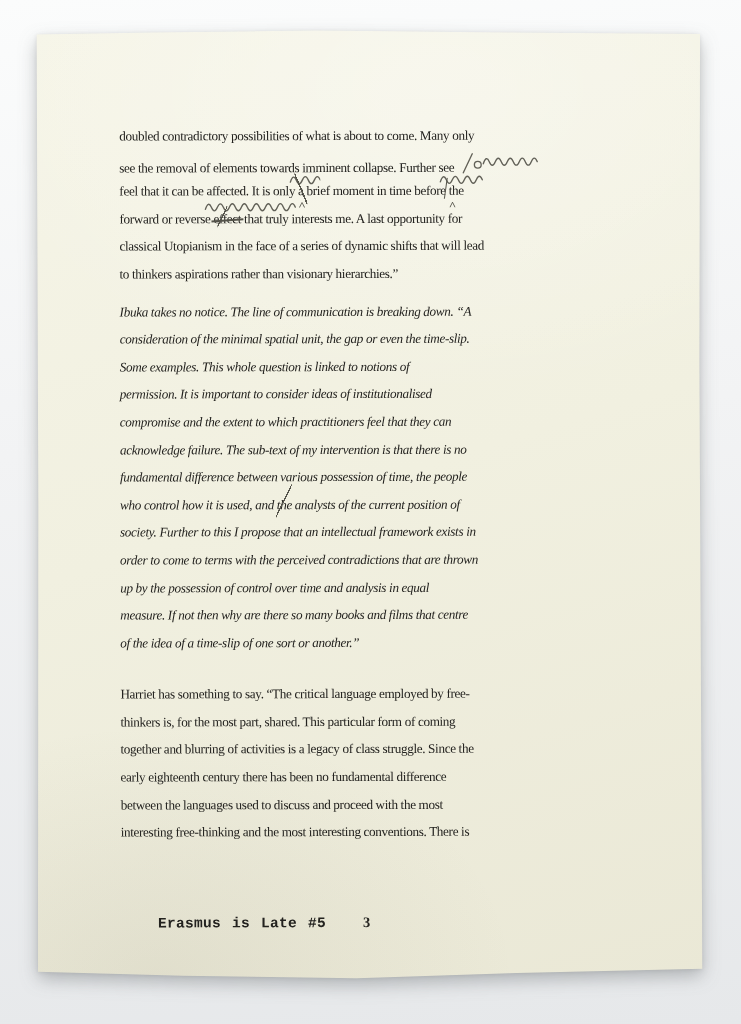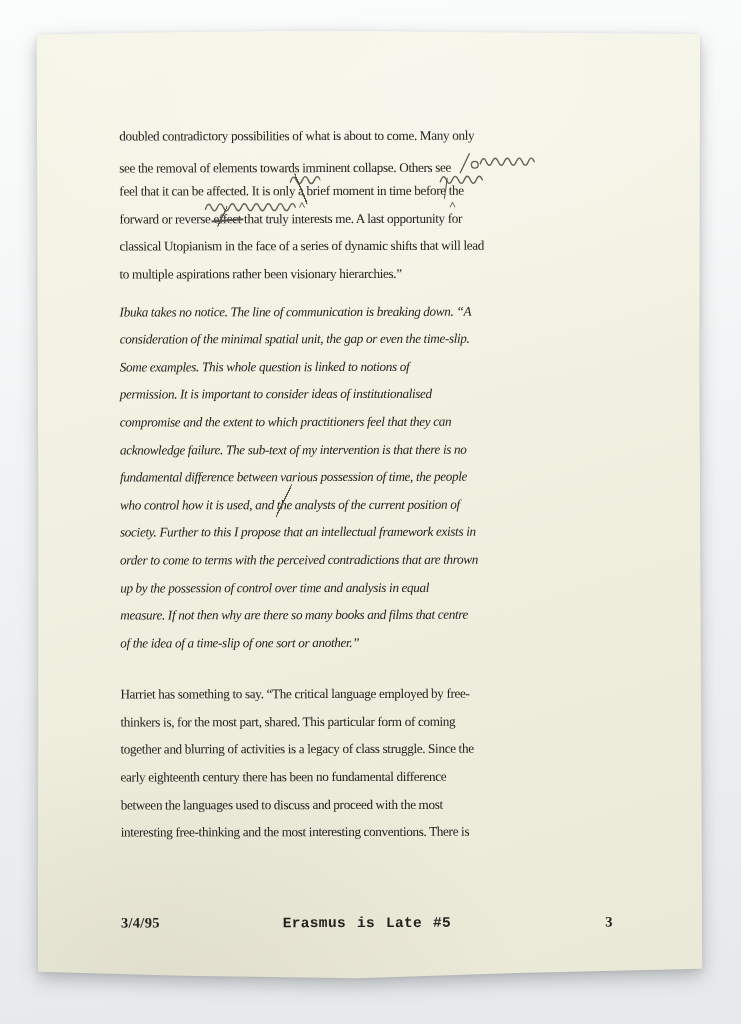--- a/index.html
+++ b/index.html
@@ -81,35 +81,35 @@
   .footer .f-num{text-align:right;}
 </style>
 </head>
 <body>
 
 <div class="paper-wrap">
   <div class="paper">
     <div class="text-block">
         <div class="para">
           <div class="line"><span class="seg">doubled contradictory possibilities of what is about to come. Many only</span></div>
-          <div class="line"><span class="seg">see the removal of elements towards imminent collapse. Others see</span><span class="insert-scrawl" title="form"><svg width="80" height="26" class="pencil">
+          <div class="line"><span class="seg">see the removal of elements towards imminent collapse. Further see</span><span class="insert-scrawl" title="form"><svg width="80" height="26" class="pencil">
                 <path d="M5 23 L14 4"></path>
                 <circle cx="19.5" cy="15" r="3.4"></circle>
                 <path d="M25 14 q3 -9 6 -2 t6 0 t6 0 t6 0 t6 0 t6 0 t6 0 t6 0 t6 0"></path>
               </svg></span></div>
           <div class="line"><span class="seg">feel that it can be affected. It is only </span><span class="seg mark-slash-up">a<span class="above" title="the"><svg width="32" height="18" class="pencil">
                   <path d="M2 13 q3 -9 6 -2 t6 0 t6 0 t6 0 t6 0"></path>
                 </svg></span><span class="caret">^</span></span><span class="seg"> brief moment in time before </span><span class="seg mark-insert-bar">the<span class="above" title="either"><svg width="48" height="18" class="pencil">
                   <path d="M2 13 q3 -9 6 -2 t6 0 t6 0 t6 0 t6 0 t6 0 t6 0"></path>
                 </svg></span><span class="caret">^</span></span></div>
           <div class="line"><span class="seg">forward or reverse </span><span class="seg mark-strike">effect<span class="above" title="movement"><svg width="96" height="18" class="pencil">
                   <path d="M2 13 q3 -9 6 -2 t6 0 t6 0 t6 0 t6 0 t6 0 t6 0 t6 0 t6 0 t6 0 t6 0 t6 0 t6 0 t6 0 t6 0"></path>
                 </svg></span></span><span class="seg"> that truly interests me. A last opportunity for</span></div>
           <div class="line"><span class="seg">classical Utopianism in the face of a series of dynamic shifts that will lead</span></div>
-          <div class="line"><span class="seg">to multiple aspirations rather been visionary hierarchies.”</span></div>
+          <div class="line"><span class="seg">to thinkers aspirations rather than visionary hierarchies.”</span></div>
         </div>
         <div class="para">
           <div class="line"><span class="seg">Ibuka takes no notice. The line of communication is breaking down. “A</span></div>
           <div class="line"><span class="seg">consideration of the minimal spatial unit, the gap or even the time-slip.</span></div>
           <div class="line"><span class="seg">Some examples. This whole question is linked to notions of</span></div>
           <div class="line"><span class="seg">permission. It is important to consider ideas of institutionalised</span></div>
           <div class="line"><span class="seg">compromise and the extent to which practitioners feel that they can</span></div>
           <div class="line"><span class="seg">acknowledge failure. The sub-text of my intervention is that there is no</span></div>
           <div class="line"><span class="seg">fundamental difference between various possession of time, the people</span></div>
           <div class="line"><span class="seg">who control how it is used, and </span><span class="seg mark-slash-down">the</span><span class="seg"> analysts of the current position of</span></div>
@@ -122,18 +122,17 @@
         <div class="para">
           <div class="line"><span class="seg">Harriet has something to say. “The critical language employed by free-</span></div>
           <div class="line"><span class="seg">thinkers is, for the most part, shared. This particular form of coming</span></div>
           <div class="line"><span class="seg">together and blurring of activities is a legacy of class struggle. Since the</span></div>
           <div class="line"><span class="seg">early eighteenth century there has been no fundamental difference</span></div>
           <div class="line"><span class="seg">between the languages used to discuss and proceed with the most</span></div>
           <div class="line"><span class="seg">interesting free-thinking and the most interesting conventions. There is</span></div>
         </div>
       </div>
     <div class="footer">
-      <span class="f-date">3/4/95</span>
       <span class="f-title">Erasmus is Late #5</span>
       <span class="f-num">3</span>
     </div>
   </div>
 </div>
 
 </body></html>

